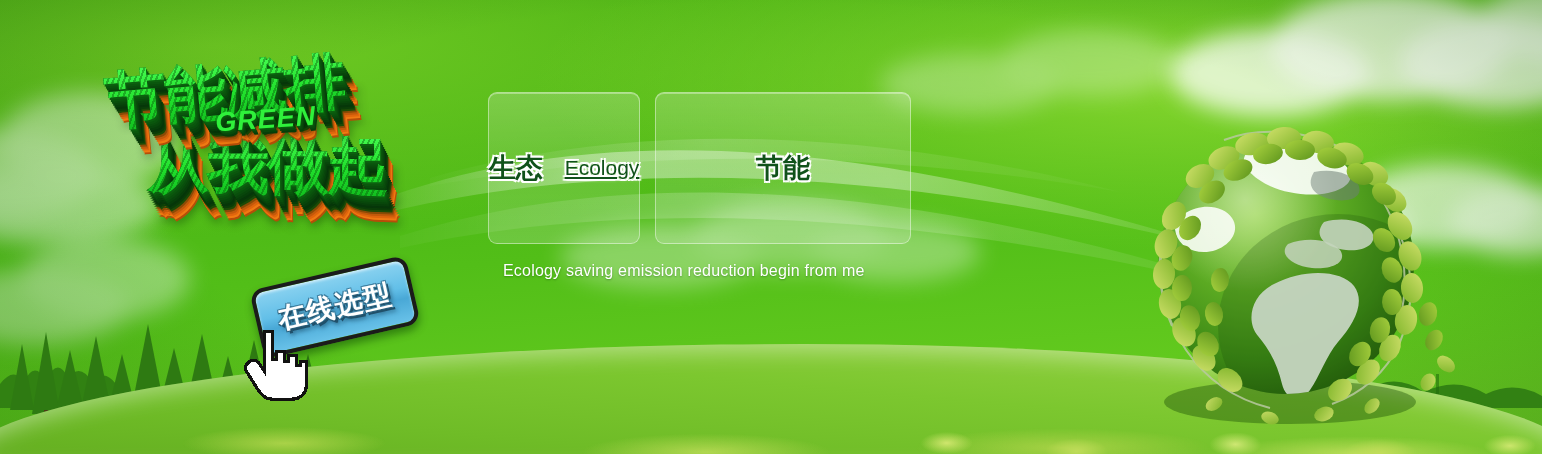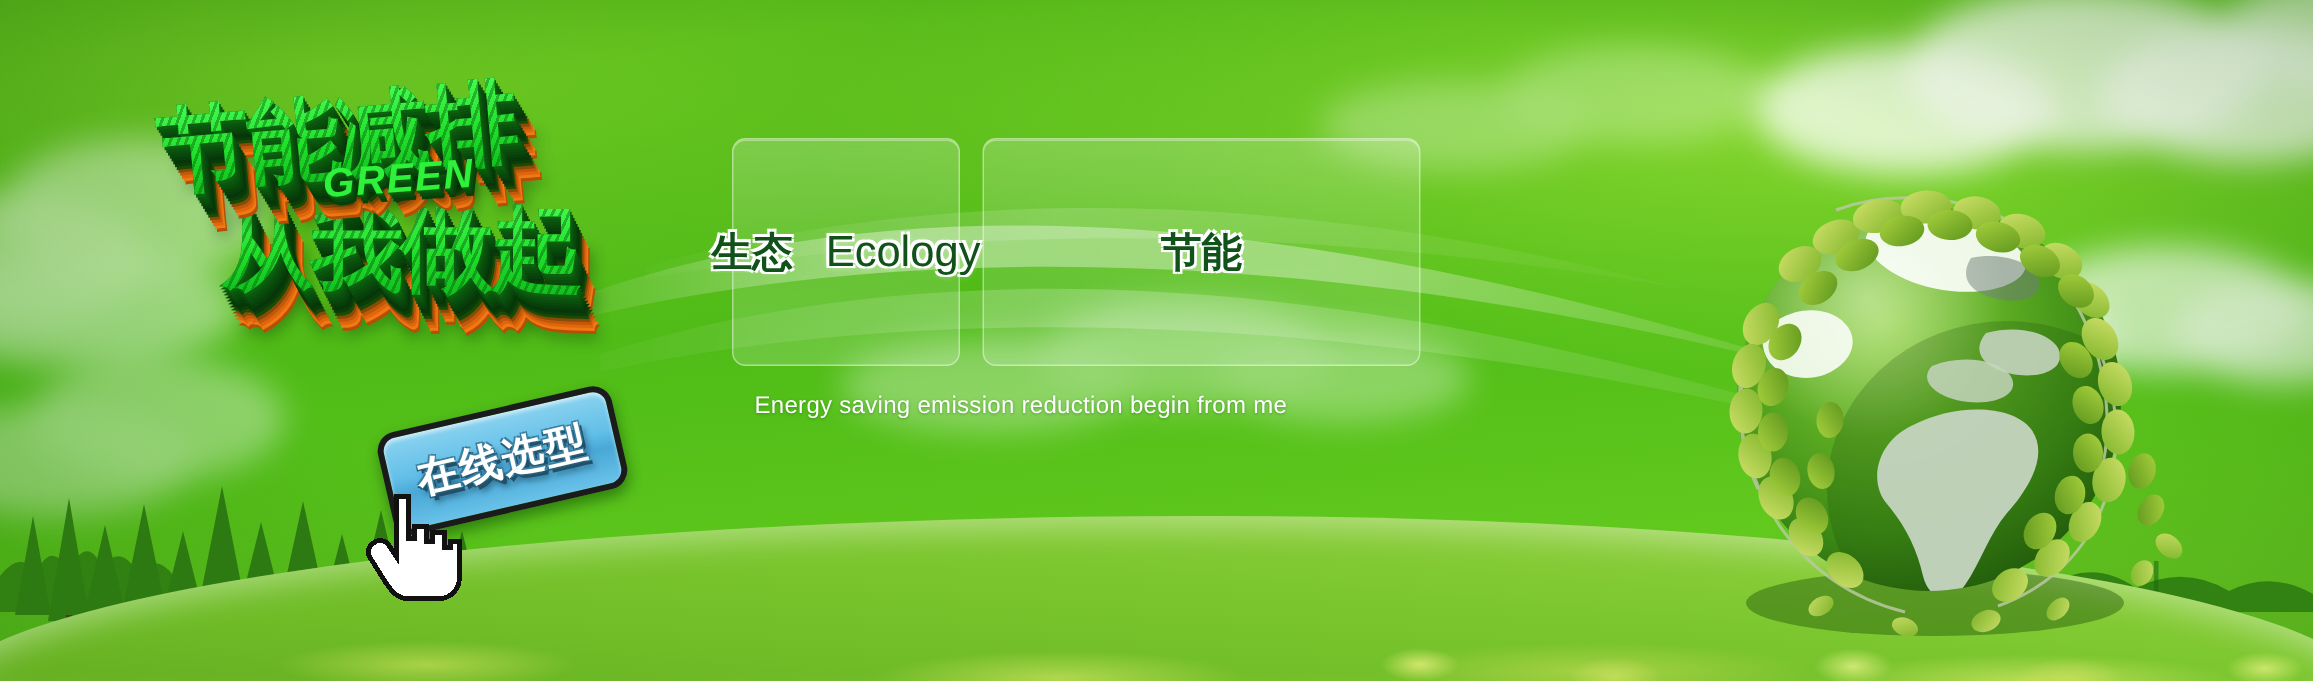--- a/index.html
+++ b/index.html
@@ -185,41 +185,42 @@
     position:relative;
     border-radius:9px;
     background:linear-gradient(180deg, rgba(255,255,255,0.20) 0%, rgba(255,255,255,0.11) 48%, rgba(255,255,255,0.17) 100%);
     border:1px solid rgba(255,255,255,0.42);
     display:flex; flex-direction:row;
     align-items:center; justify-content:center;
     gap:22px;
     box-shadow:inset 0 1px 0 rgba(255,255,255,0.35);
   }
   .card.c1 { width:152px; }
-  .card.c2 { width:292px; }
+  .card.c2 { width:256px; }
   .card.c3 { width:200px; }
   .card-cn {
     font-family:"DejaVu Sans","Liberation Sans",sans-serif;
     font-size:27px; font-weight:bold;
     color:#10521a;
     text-shadow:
       -1.6px -1.6px 0 #fff, 1.6px -1.6px 0 #fff,
       -1.6px 1.6px 0 #fff, 1.6px 1.6px 0 #fff,
       0 0 3px rgba(255,255,255,0.95);
     white-space:nowrap;
   }
   .card-en {
     font-family:"Liberation Sans",sans-serif;
-    font-size:29px; font-weight:normal;
+    font-size:21px; font-weight:normal;
     color:#10521a;
     text-shadow:
       -1.7px -1.7px 0 #fff, 1.7px -1.7px 0 #fff,
       -1.7px 1.7px 0 #fff, 1.7px 1.7px 0 #fff,
       0 0 4px rgba(255,255,255,0.9);
     white-space:nowrap;
+    text-decoration:underline;
   }
 
   
   #tagline {
     position:absolute; left:503px; top:262px;
     font-family:"Liberation Sans",sans-serif;
     font-size:16px; color:#ffffff;
     letter-spacing:.2px;
     text-shadow:0 1px 2px rgba(0,60,0,0.35);
     white-space:nowrap;
@@ -487,15 +488,15 @@
   <div id="cards">
     <div class="card c1">
       <span class="card-cn">生态</span>
       <span class="card-en">Ecology</span>
     </div>
     <div class="card c2">
       <span class="card-cn">节能</span>
     </div>
   </div>
 
-  <div id="tagline">Energy saving emission reduction begin from me</div>
+  <div id="tagline">Ecology saving emission reduction begin from me</div>
 
 </div>
 
 </body></html>

